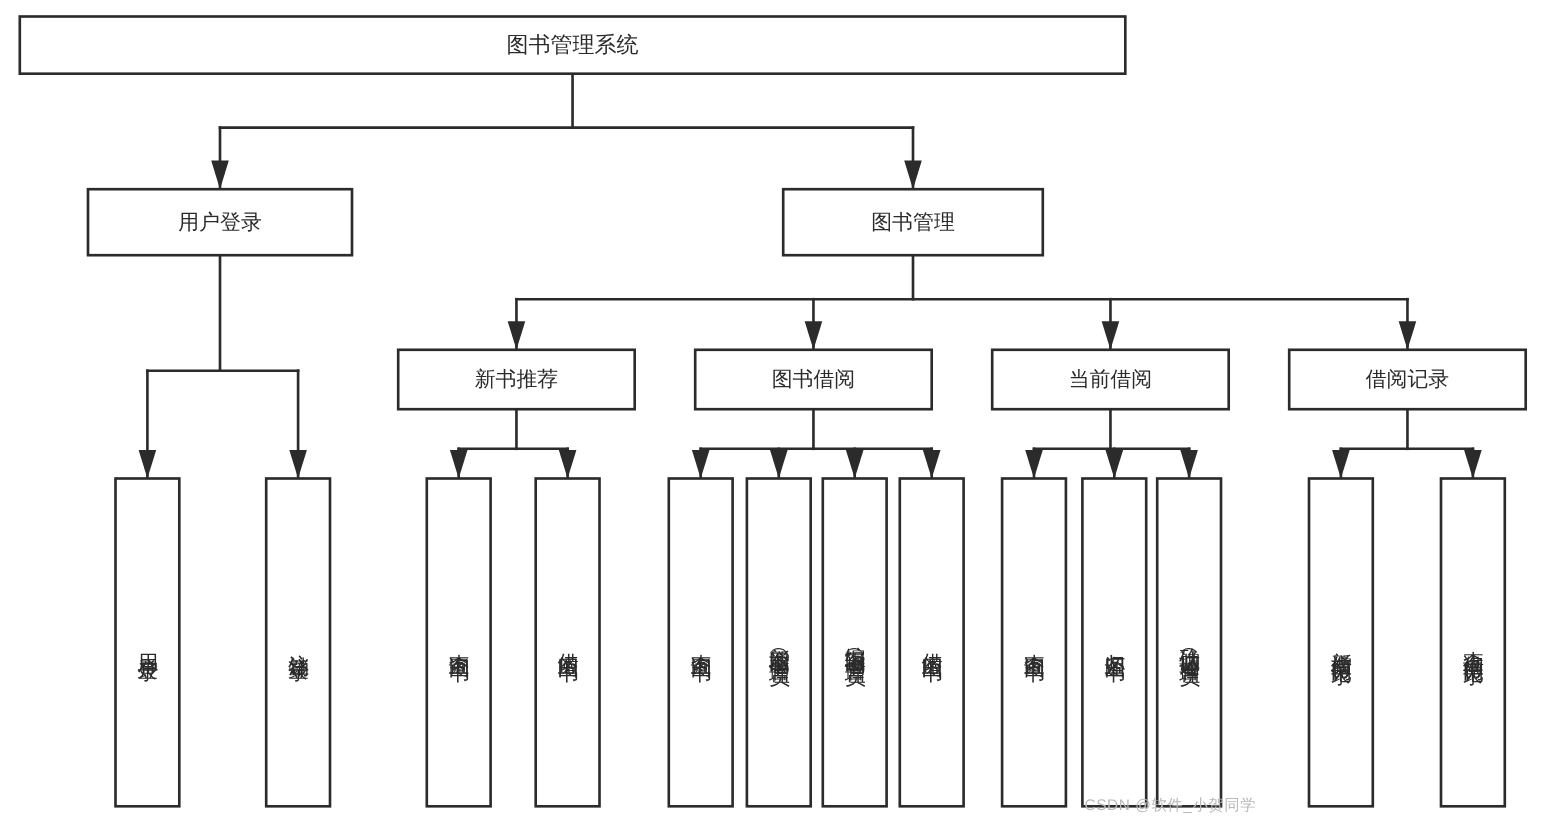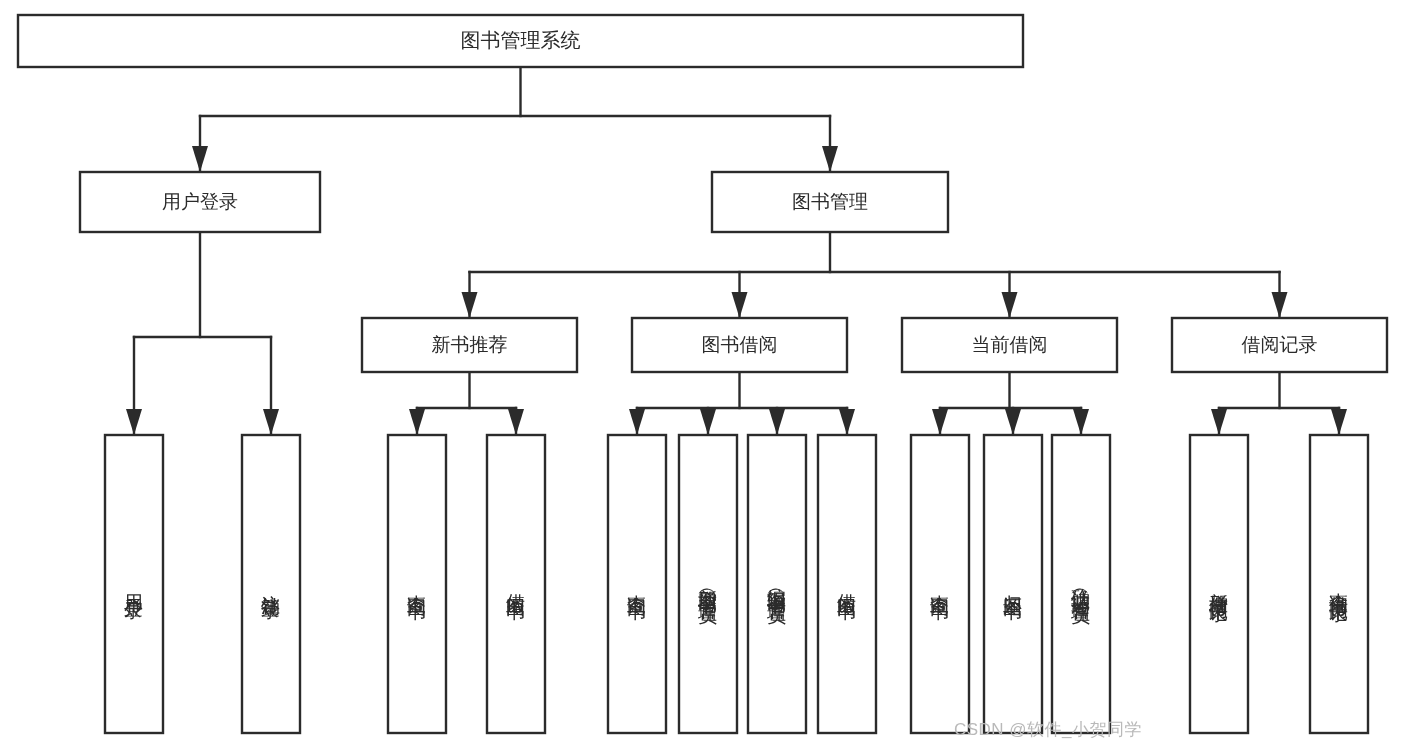--- a/index.html
+++ b/index.html
@@ -72,21 +72,21 @@
     color: #2b2b2b;
     letter-spacing: 2.5px;
     white-space: nowrap;
     text-align: center;
   }
   .watermark {
     position: absolute;
     right: 6px;
     bottom: 6px;
     font-family: "Liberation Sans", "DejaVu Sans", sans-serif;
-    font-size: 17px;
+    font-size: 14px;
     color: #b9b9b9;
     letter-spacing: 0.5px;
     white-space: nowrap;
   }
 </style>
 </head>
 <body>
 
 <div id="diagram-root">
 

